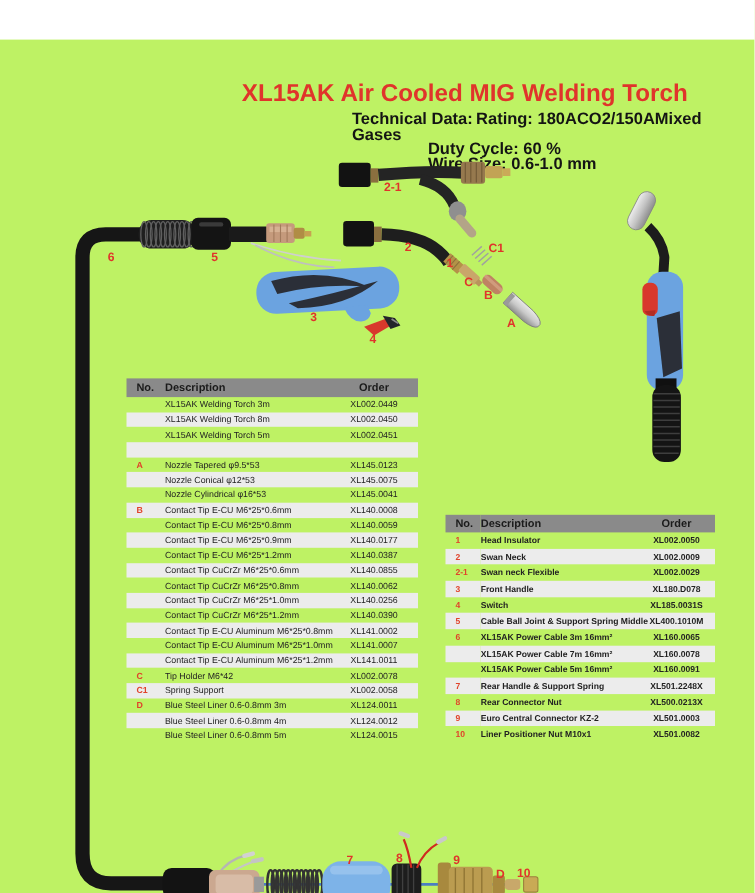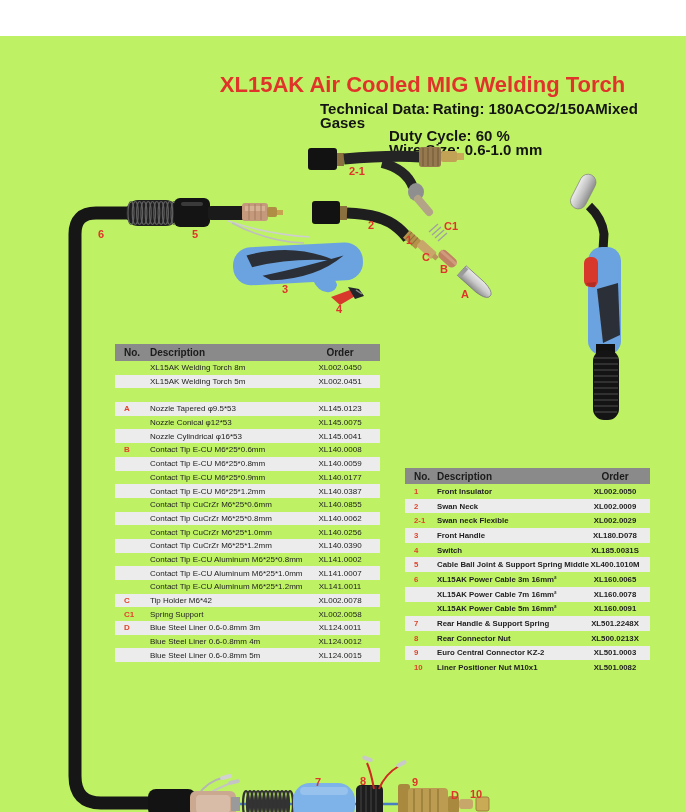--- a/index.html
+++ b/index.html
@@ -284,20 +284,25 @@
       </colgroup>
     <thead>
       <tr>
         <th class="h-no">No.</th>
         <th>Description</th>
         <th class="h-order">Order</th>
       </tr>
     </thead>
     <tbody>
 
+    <tr>
+          <td class="no"></td>
+          <td class="desc">XL15AK Welding Torch 3m</td>
+          <td class="order">XL002.0449</td>
+        </tr>
         <tr>
           <td class="no"></td>
           <td class="desc">XL15AK Welding Torch 8m</td>
           <td class="order">XL002.0450</td>
         </tr>
         <tr>
           <td class="no"></td>
           <td class="desc">XL15AK Welding Torch 5m</td>
           <td class="order">XL002.0451</td>
         </tr>
@@ -414,21 +419,21 @@
       <tr>
         <th class="h-no">No.</th>
         <th>Description</th>
         <th class="h-order">Order</th>
       </tr>
     </thead>
     <tbody>
 
     <tr>
           <td class="no">1</td>
-          <td class="desc">Front Insulator</td>
+          <td class="desc">Head Insulator</td>
           <td class="order">XL002.0050</td>
         </tr>
         <tr>
           <td class="no">2</td>
           <td class="desc">Swan Neck</td>
           <td class="order">XL002.0009</td>
         </tr>
         <tr>
           <td class="no">2-1</td>
           <td class="desc">Swan neck Flexible</td>

